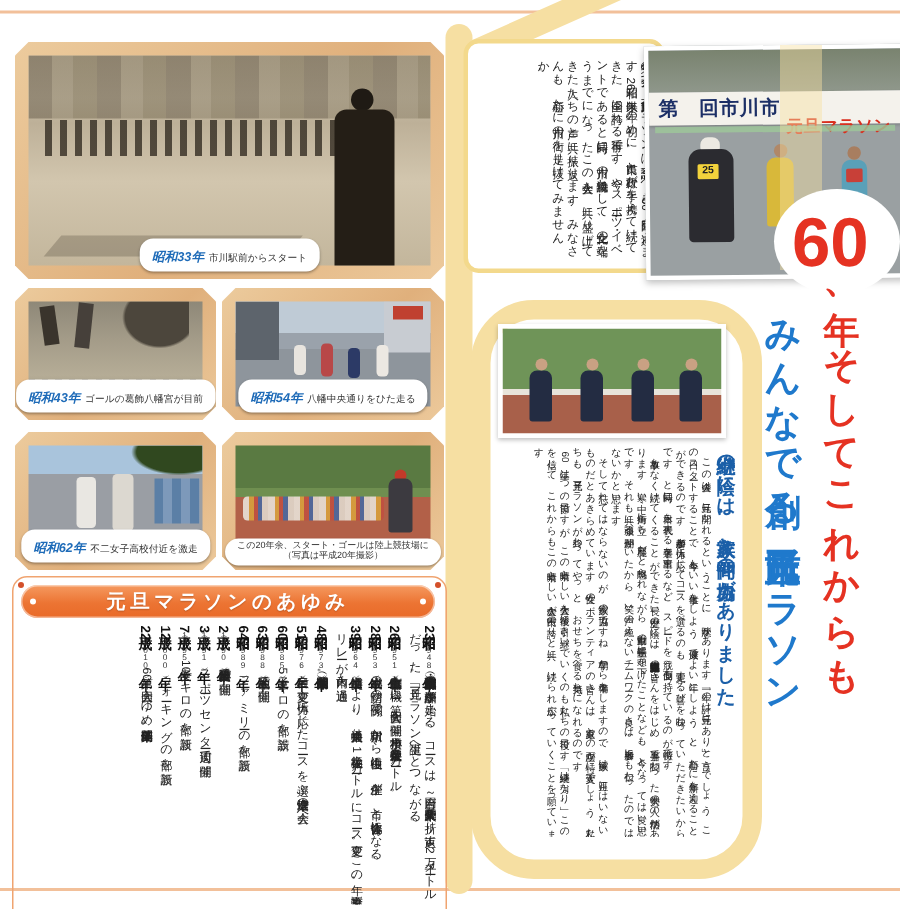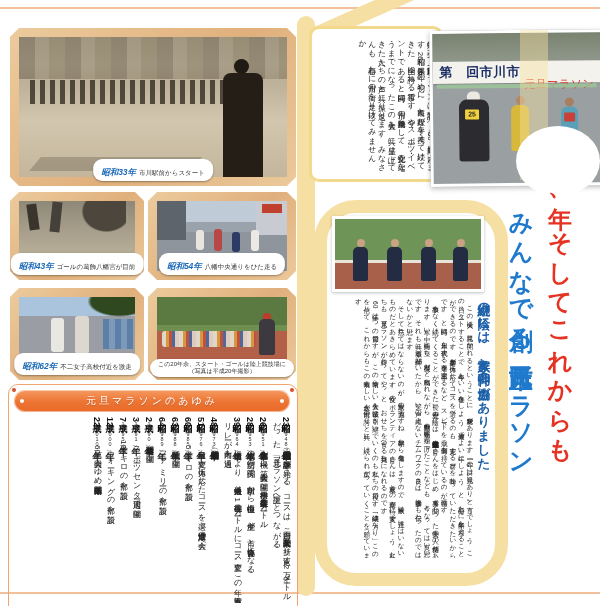--- a/index.html
+++ b/index.html
@@ -16,41 +16,41 @@
   .cap{color:#333;font-size:6.5px;margin-left:3px;}
   .cap2{display:block;text-align:center;color:#333;font-size:6px;}
   .figure{position:absolute;border-radius:3px;}
   .dot{position:absolute;border-radius:50%;}
   
   .tl-box{position:absolute;left:8px;top:384px;width:288px;height:230px;border:1.5px solid #f0a470;border-radius:10px;}
   .tl-corner{position:absolute;width:4px;height:4px;background:#d4502a;border-radius:50%;}
   .tl-banner{position:absolute;left:14px;top:390px;width:276px;height:22px;border-radius:11px;
              background:linear-gradient(180deg,#f59a60,#ec7433 55%,#e96a28);display:flex;align-items:center;justify-content:center;
              box-shadow:inset 0 0 0 1px rgba(255,255,255,.5);}
-  .tl-banner .t{color:#fff;font-weight:normal;font-size:10px;letter-spacing:3px;text-shadow:0 1px 1px rgba(0,0,0,.2);}
+  .tl-banner .t{color:#fff;font-weight:bold;font-size:13px;letter-spacing:3px;text-shadow:0 1px 1px rgba(0,0,0,.2);}
   .tl-dot{position:absolute;top:9px;width:4px;height:4px;background:#fff;border-radius:50%;}
   .tl-body{position:absolute;left:13px;top:417px;width:278px;height:186px;writing-mode:vertical-rl;text-orientation:mixed;
            overflow:hidden;color:#222;}
   .t-entry{margin-left:3px;line-height:10px;font-size:8px;}
   .t-era{font-weight:bold;font-size:9px;color:#111;}
   .t-yr{font-size:5.5px;text-orientation:upright;letter-spacing:-1px;color:#333;}
   .t-text{padding-block-start:3px;}
   
   .v{writing-mode:vertical-rl;text-orientation:mixed;}
   .ybar{position:absolute;left:297px;top:16px;width:18px;height:580px;background:#f6dfa2;border-radius:9px;}
   .yhook{position:absolute;left:300px;top:34px;width:150px;height:16px;background:#f6dfa2;border-radius:8px;
          transform:rotate(-24deg);transform-origin:left center;}
   .yring{position:absolute;left:314px;top:200px;width:194px;height:386px;border:13px solid #f6dfa2;border-radius:42px;background:#fff;box-sizing:border-box;}
   .intro-box{position:absolute;left:309px;top:26px;width:128px;height:150px;background:#fff;border:3px solid #f3d98c;border-radius:10px;}
   .intro-text{position:absolute;inset:6px 5px;writing-mode:vertical-rl;text-orientation:mixed;font-size:7.8px;line-height:9.8px;color:#222;overflow:hidden;}
   .hero{position:absolute;left:430px;top:30px;width:168px;height:150px;background:#9aa0a2;border:3px solid #fff;
         box-shadow:0 2px 5px rgba(0,0,0,.25);overflow:hidden;transform:rotate(-.6deg);}
   .hero-banner{position:absolute;left:0;top:28px;width:100%;height:22px;background:#f4f2ec;display:flex;align-items:center;justify-content:center;gap:4px;box-shadow:0 1px 2px rgba(0,0,0,.2);}
   .hb-l{color:#1c2f66;font-weight:bold;font-size:13px;letter-spacing:.5px;}
-  .hb-r{color:#d92f1e;font-weight:normal;font-size:11px;letter-spacing:.5px;margin-top:24px;}
+  .hb-r{color:#d92f1e;font-weight:bold;font-size:11px;letter-spacing:.5px;margin-top:24px;}
   .hero-green{position:absolute;left:4px;top:51px;width:160px;height:4px;background:#9ec89a;opacity:.8;}
   .bib{position:absolute;background:#f2d23c;color:#222;font-size:7px;font-weight:bold;text-align:center;border-radius:1px;}
   .yveil{position:absolute;left:520px;top:30px;width:28px;height:150px;background:rgba(246,223,162,.45);}
   .halo{position:absolute;left:516px;top:126px;width:84px;height:70px;background:#fff;border-radius:50%;}
   .h-60{position:absolute;left:528px;top:134px;font-size:46px;font-weight:bold;color:#e53222;
         text-shadow:0 0 3px #fff,0 0 5px #fff,1px 1px 0 #fff,-1px -1px 0 #fff;}
   .h-red{position:absolute;left:544px;top:188px;height:300px;font-size:24px;font-weight:bold;color:#e53222;letter-spacing:2px;
          text-shadow:0 0 3px #fff,1px 1px 0 #fff,-1px -1px 0 #fff;}
   .h-blue{position:absolute;left:505px;top:196px;height:404px;font-size:24px;font-weight:bold;color:#1f79cc;letter-spacing:1px;
          text-shadow:0 0 3px #fff,1px 1px 0 #fff,-1px -1px 0 #fff;}
@@ -180,20 +180,21 @@
     <div class="bib" style="left:32px;top:76px;width:14px;height:10px;line-height:10px;">25</div>
     <div style="position:absolute;left:78px;top:72px;width:18px;height:46px;background:#d8b83a;border-radius:6px 6px 2px 2px;"></div>
     <div class="dot" style="left:83px;top:63px;width:9px;height:9px;background:#b08868;"></div>
     <div style="position:absolute;left:128px;top:74px;width:17px;height:44px;background:#5aa0b8;border-radius:6px 6px 2px 2px;"></div>
     <div class="dot" style="left:132px;top:65px;width:9px;height:9px;background:#a87e60;"></div>
     <div class="bib" style="left:131px;top:80px;width:11px;height:9px;background:#c84038;"></div>
   </div>
   <div class="yveil"></div>
 
   <div class="halo"></div>
+  <div class="h-60">60</div>
   <div class="h-red v">年、そしてこれからも</div>
   <div class="h-blue v">みんなで創る 市民元旦マラソン</div>
 
   <div class="men-photo">
     <div class="man" style="left:18px;"></div>
     <div class="man" style="left:52px;"></div>
     <div class="man" style="left:86px;"></div>
     <div class="man" style="left:118px;"></div>
   </div>
   <div class="art-heading v">継続の陰には、家族と仲間の協力がありました</div>

